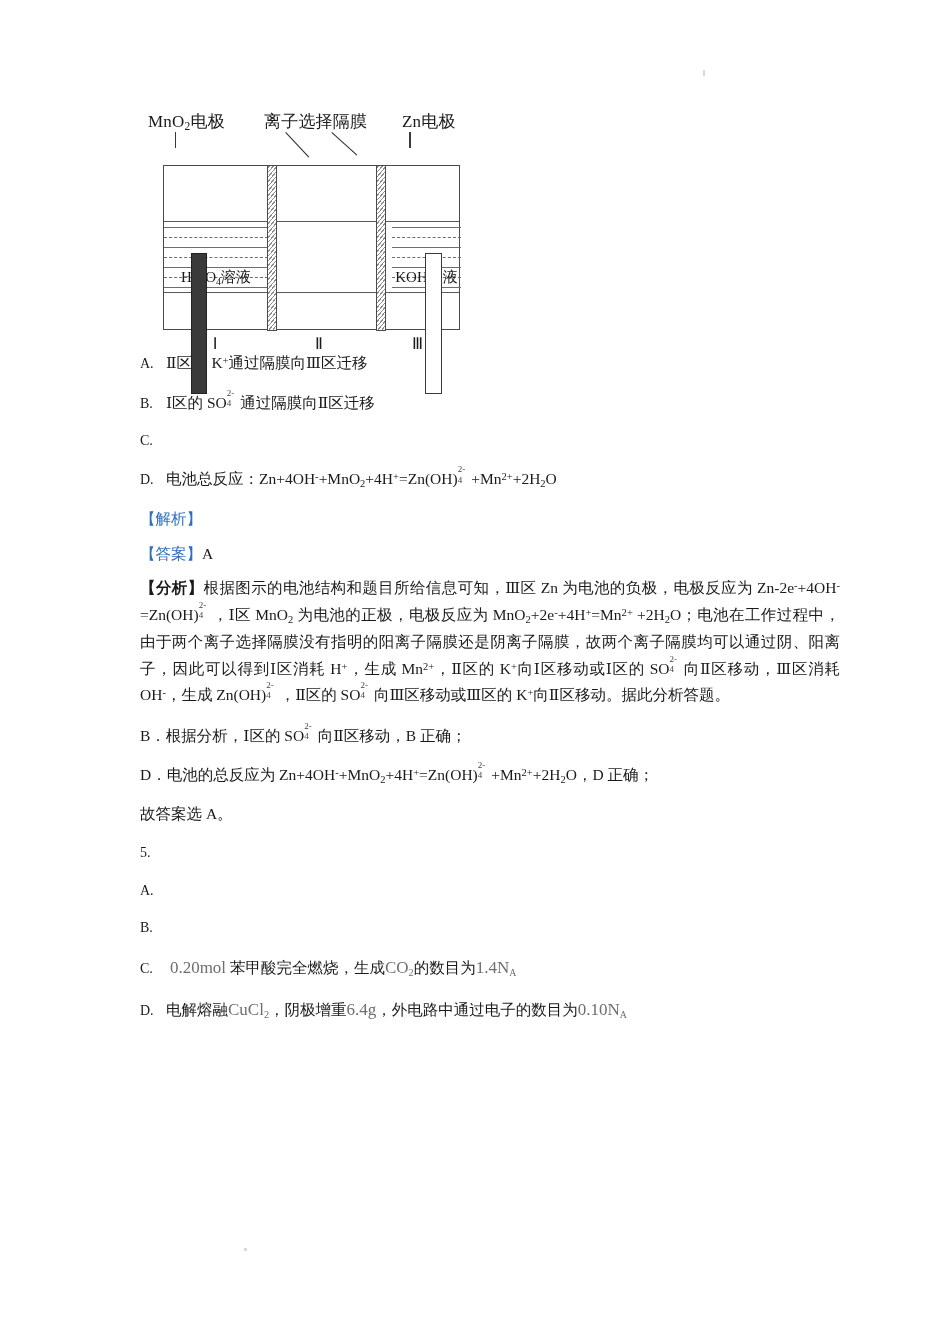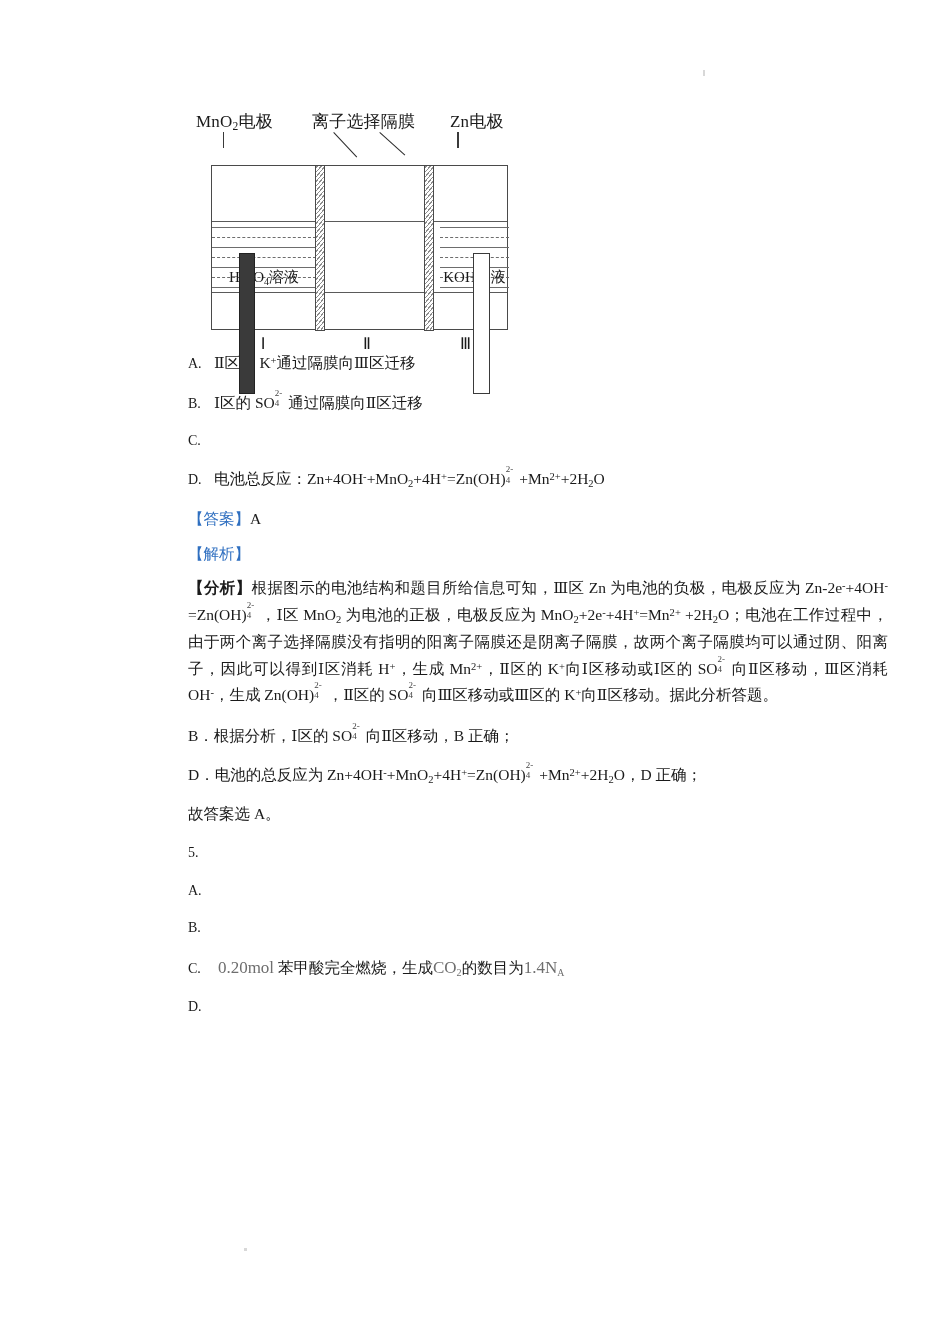--- a/index.html
+++ b/index.html
@@ -19,21 +19,20 @@
     position: absolute;
     left: 0; top: 0;
     width: 950px;
     height: 1344px;
   }
   .content {
     position: absolute;
     left: 140px;
     top: 60px;
     width: 700px;
-    margin-left: 48px;
   }
 
   
   .speck {
     position: absolute;
     width: 2px;
     height: 6px;
     background: #d8d8d8;
   }
   .speck.top  { left: 703px; top: 70px; }
@@ -343,24 +342,24 @@
       <div class="opt">
         <span class="opt-key">C.</span>
       </div>
       <div class="opt">
         <span class="opt-key">D.</span>
         <span class="opt-body">电池总反应：Zn+4OH<sup>-</sup>+MnO<sub>2</sub>+4H<sup>+</sup>=Zn(OH)<span class="so4"><span class="stack"><span class="chg">2-</span><span class="sb">4</span></span></span> +Mn<sup>2+</sup>+2H<sub>2</sub>O</span>
       </div>
     </div>
 
     <div class="ansline">
+      <span class="ans">【解析】</span>
+    </div>
+    <div class="ansline">
       <span class="ans">【答案】</span><span class="val">A</span>
-    </div>
-    <div class="ansline">
-      <span class="ans">【解析】</span>
     </div>
 
     <div class="para"><b>【分析】</b>根据图示的电池结构和题目所给信息可知，Ⅲ区 Zn 为电池的负极，电极反应为 Zn-2e<sup>-</sup>+4OH<sup>-</sup>=Zn(OH)<span class="so4"><span class="stack"><span class="chg">2-</span><span class="sb">4</span></span></span> ，Ⅰ区 MnO<sub>2</sub> 为电池的正极，电极反应为 MnO<sub>2</sub>+2e<sup>-</sup>+4H<sup>+</sup>=Mn<sup>2+</sup> +2H<sub>2</sub>O；电池在工作过程中，由于两个离子选择隔膜没有指明的阳离子隔膜还是阴离子隔膜，故两个离子隔膜均可以通过阴、阳离子，因此可以得到Ⅰ区消耗 H<sup>+</sup>，生成 Mn<sup>2+</sup>，Ⅱ区的 K<sup>+</sup>向Ⅰ区移动或Ⅰ区的 SO<span class="so4"><span class="stack"><span class="chg">2-</span><span class="sb">4</span></span></span> 向Ⅱ区移动，Ⅲ区消耗 OH<sup>-</sup>，生成 Zn(OH)<span class="so4"><span class="stack"><span class="chg">2-</span><span class="sb">4</span></span></span> ，Ⅱ区的 SO<span class="so4"><span class="stack"><span class="chg">2-</span><span class="sb">4</span></span></span> 向Ⅲ区移动或Ⅲ区的 K<sup>+</sup>向Ⅱ区移动。据此分析答题。</div>
 
     <div class="para tight">
       <span>B．</span><span>根据分析，Ⅰ区的 SO<span class="so4"><span class="stack"><span class="chg">2-</span><span class="sb">4</span></span></span> 向Ⅱ区移动，B 正确；</span>
     </div>
     <div class="para tight">
       <span>D．</span><span>电池的总反应为 Zn+4OH<sup>-</sup>+MnO<sub>2</sub>+4H<sup>+</sup>=Zn(OH)<span class="so4"><span class="stack"><span class="chg">2-</span><span class="sb">4</span></span></span> +Mn<sup>2+</sup>+2H<sub>2</sub>O，D 正确；</span>
     </div>
@@ -376,18 +375,19 @@
       </div>
       <div class="opt">
         <span class="opt-key">B.</span>
       </div>
       <div class="opt">
         <span class="opt-key">C.</span>
         <span class="opt-body">&nbsp;<span class="imgf">0.20mol</span> 苯甲酸完全燃烧，生成<span class="imgf">CO<sub>2</sub></span>的数目为<span class="na">1.4N<sub>A</sub></span></span>
       </div>
       <div class="opt">
         <span class="opt-key">D.</span>
+        <span class="opt-body">电解熔融<span class="imgf">CuCl<sub>2</sub></span>，阴极增重<span class="imgf">6.4g</span>，外电路中通过电子的数目为<span class="na">0.10N<sub>A</sub></span></span>
       </div>
     </div>
 
 
   </div>
 </div>
 
 </body></html>

